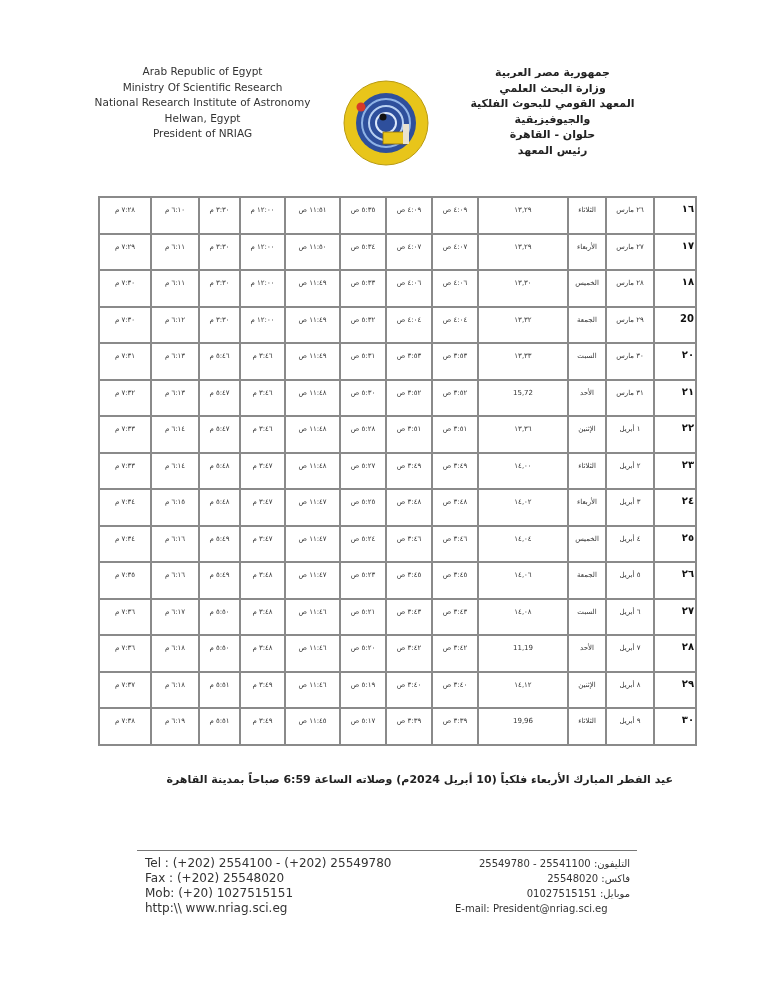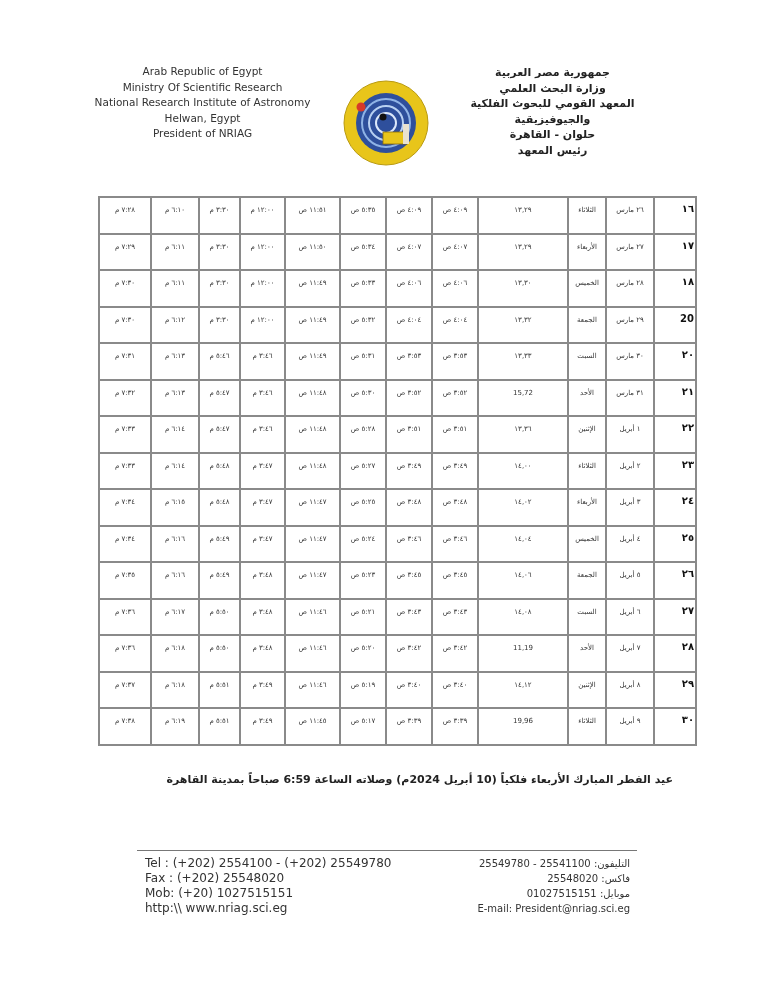--- a/index.html
+++ b/index.html
@@ -15,21 +15,21 @@
   table.tt td { border: 2px solid #8a8a8a; text-align: center; vertical-align: top;
                 padding-top: 8px; font-size: 7px; color: #333; white-space: nowrap; overflow: hidden; }
   table.tt td.day { font-weight: bold; font-size: 10px; padding-top: 5px; color: #111; text-align: right; }
   .note { position: absolute; left: 255px; top: 746px; width: 418px; text-align: right;
           direction: rtl; font-size: 11px; font-weight: bold; color: #222; white-space: nowrap; margin-top: 27px; }
   .footline { position: absolute; left: 137px; top: 850px; width: 500px; height: 1px; background: #777; }
   .foot-en { position: absolute; left: 145px; top: 856px; font-size: 12px; line-height: 15px; color: #333; }
   .foot-ar { position: absolute; left: 450px; top: 856px; width: 180px; text-align: right;
              font-size: 10px; line-height: 15px; color: #333; }
   .foot-ar .row { direction: rtl; }
-  .foot-ar .email { direction: ltr; text-align: right; padding-left: 5px; }
+  .foot-ar .email { direction: ltr; text-align: left; padding-left: 5px; }
 </style>
 </head>
 <body>
 
 <div class="hdr-en">
   <div>Arab Republic of Egypt</div>
   <div>Ministry Of Scientific Research</div>
   <div>National Research Institute of Astronomy</div>
   <div>Helwan, Egypt</div>
   <div>President of NRIAG</div>

